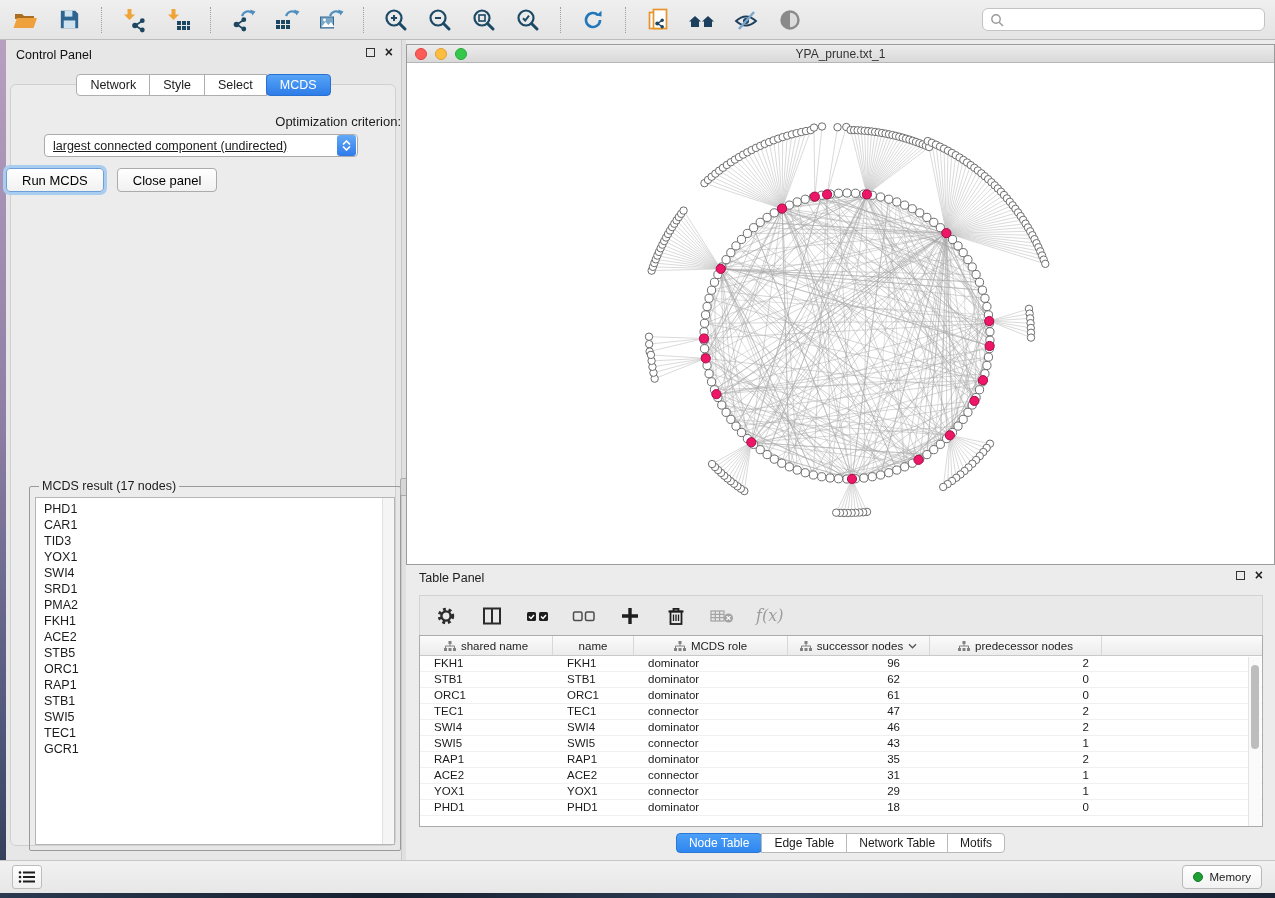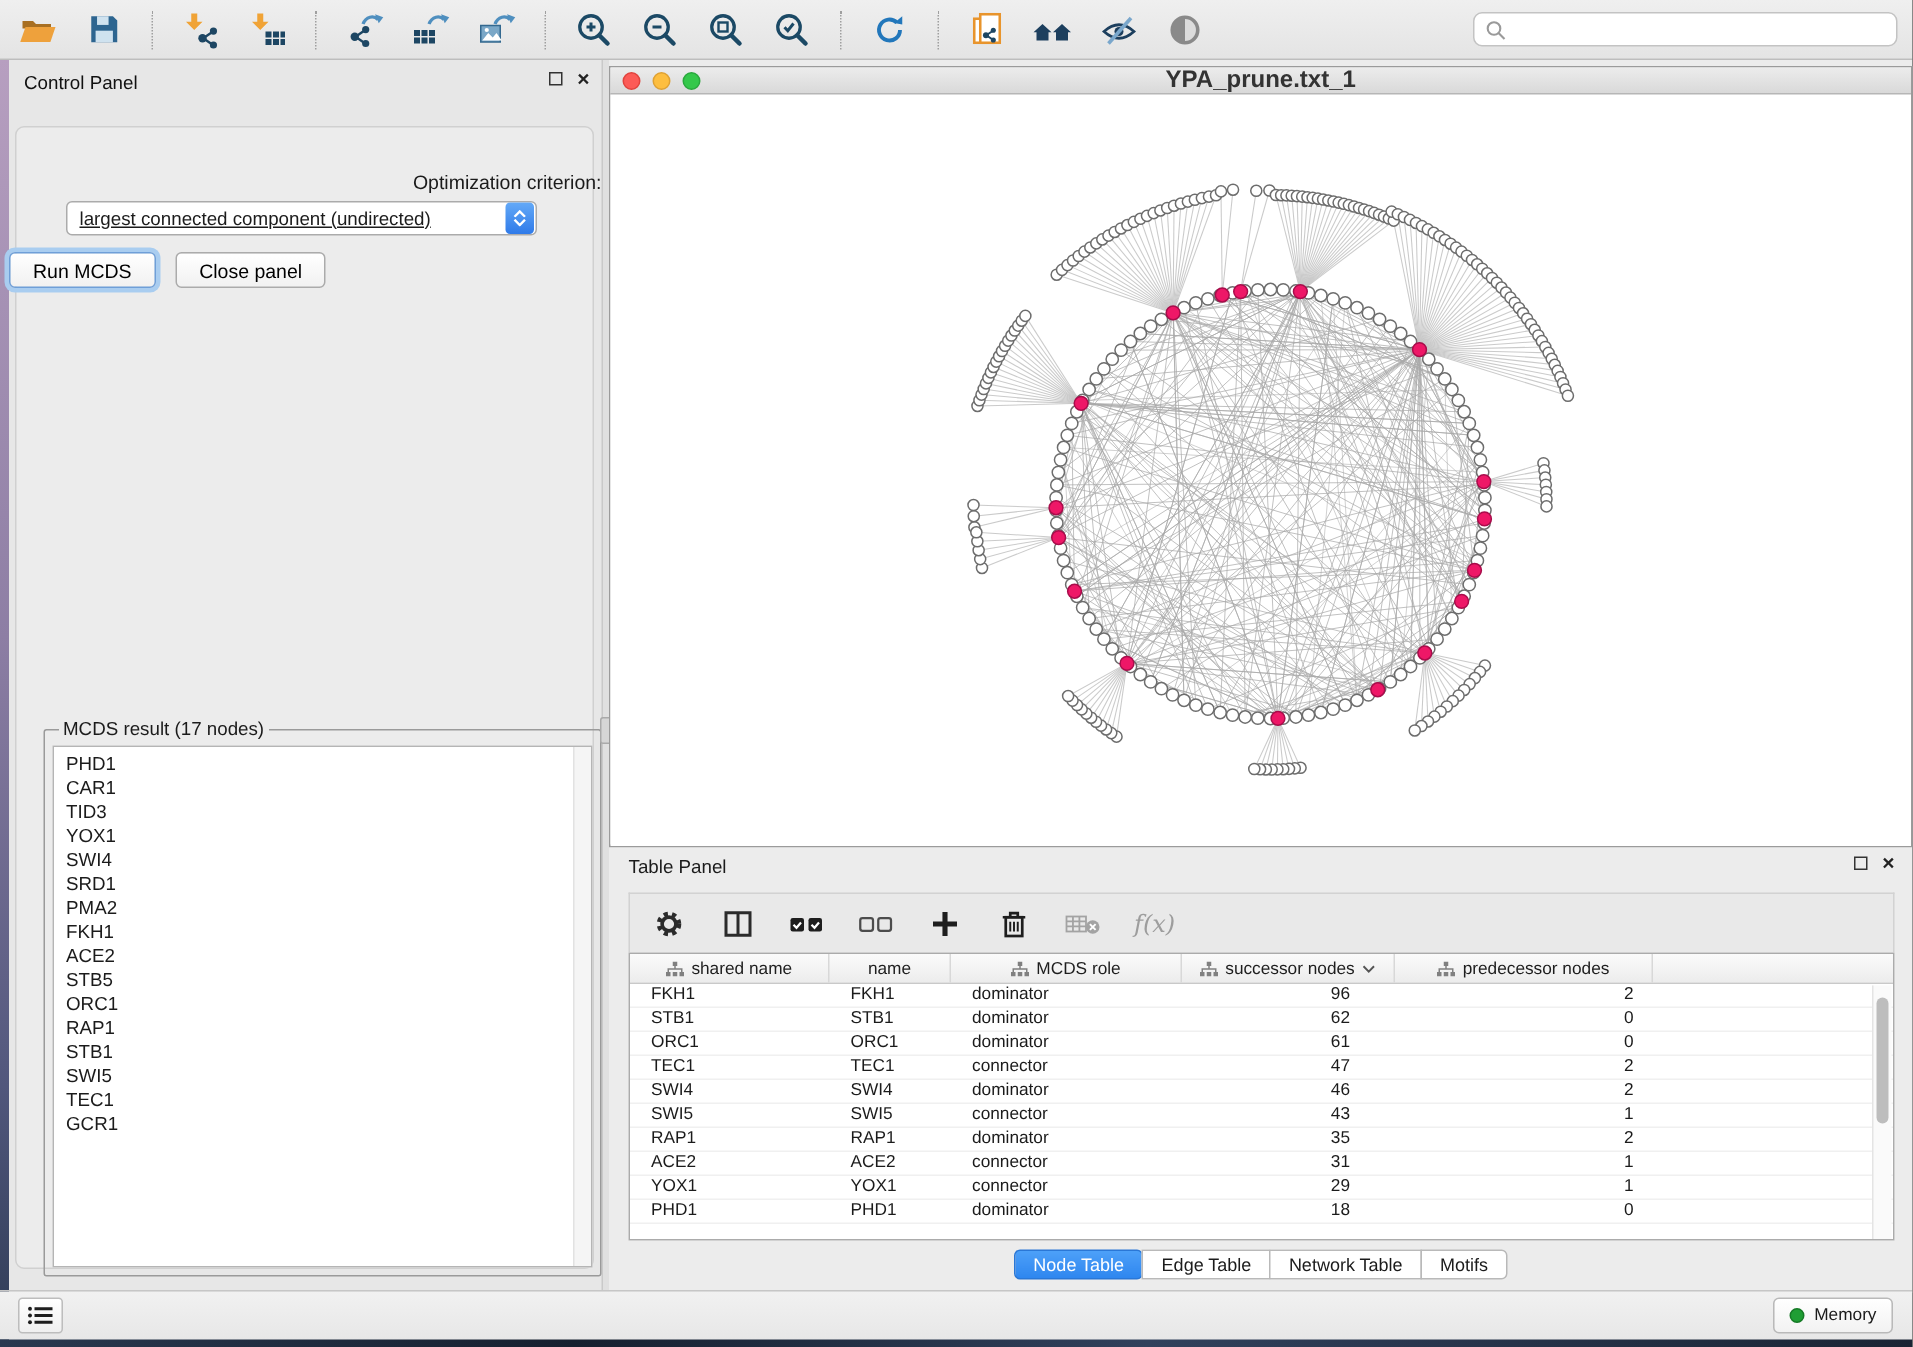--- a/index.html
+++ b/index.html
@@ -63,21 +63,21 @@
 
   
   .netwin{position:absolute;left:0;top:4px;width:869px;height:521px;border:1px solid #9b9b9b;background:#fff;}
   .nettitle{height:18px;background:linear-gradient(#ececec,#d9d9d9);border-bottom:1px solid #b6b6b6;
     position:relative;display:flex;align-items:center;}
   .lights{display:flex;gap:8px;margin-left:8px;}
   .light{width:12px;height:12px;border-radius:50%;}
   .light.red{background:#fc5b57;border:1px solid #e0443e;}
   .light.yellow{background:#fdbe3f;border:1px solid #dfa133;}
   .light.green{background:#34c84a;border:1px solid #2aa83d;}
-  .nettitle .title{position:absolute;left:0;width:100%;text-align:center;font-size:16px;font-weight:700;color:#333;}
+  .nettitle .title{position:absolute;left:0;width:100%;text-align:center;font-size:12px;font-weight:400;color:#333;}
   .netcanvas{width:867px;height:500px;background:#fff;}
   .hsplit-grab{position:absolute;left:430px;top:527px;width:14px;height:5px;background:#d6d6d6;border:1px solid #b3b3b3;border-radius:2px;}
 
   
   .tpanel{position:absolute;left:0;top:525px;width:869px;height:297px;background:#ececec;}
   .tp-toolbar{position:absolute;left:13px;top:30px;width:844px;height:40px;background:#e9e9e9;
     border:1px solid #d2d2d2;border-bottom:none;display:flex;align-items:center;gap:22px;padding:0 14px;}
   .tico{display:flex;align-items:center;justify-content:center;width:24px;height:24px;cursor:pointer;}
   .fx{font-family:"DejaVu Serif","Liberation Serif",serif;font-style:italic;font-size:16px;color:#9d9d9d;cursor:default;}
   .tbl{position:absolute;left:13px;top:70px;width:844px;height:192px;background:#fff;border:1px solid #ababab;overflow:hidden;}
@@ -271,20 +271,26 @@
 
   <div class="sliver"></div>
 
   <div class="cpanel">
     <div class="panel-title">Control Panel</div>
     <div class="panel-btns">
       <span class="float-ico"></span>
       <span class="close-ico">×</span>
     </div>
     <div class="card"></div>
+    <div class="ctabs">
+        <div class="ctab">Network</div>
+        <div class="ctab">Style</div>
+        <div class="ctab">Select</div>
+        <div class="ctab active">MCDS</div>
+      </div>
     <div class="crit-label">Optimization criterion:</div>
     <div class="dropdown">
       <span class="dval">largest connected component (undirected)</span>
       <span class="stepper">
         <svg width="9" height="5" viewBox="0 0 9 5">
             <path d="M1 4.5 4.5 1 8 4.5" stroke="#fff" stroke-width="1.6" fill="none"></path>
           </svg>
         <svg width="9" height="5" viewBox="0 0 9 5">
             <path d="M1 .5 4.5 4 8 .5" stroke="#fff" stroke-width="1.6" fill="none"></path>
           </svg>

